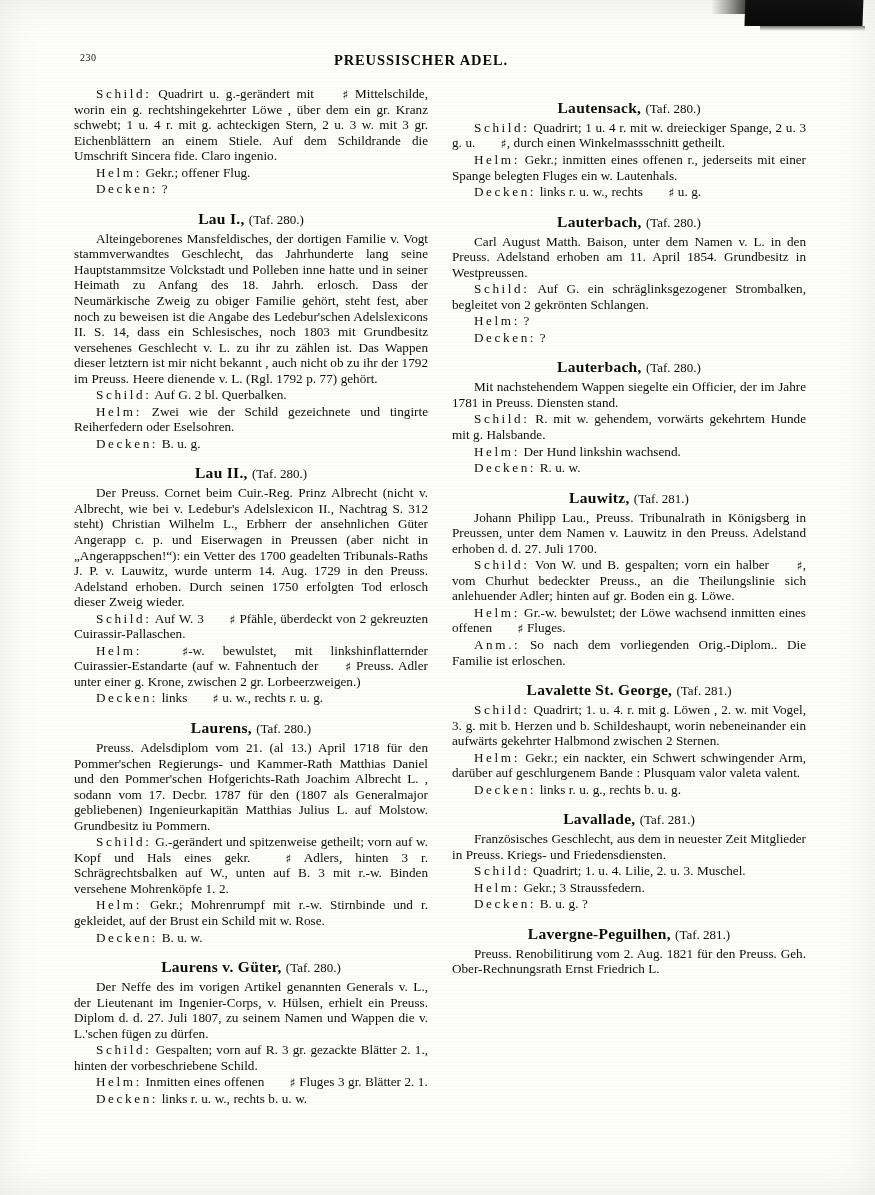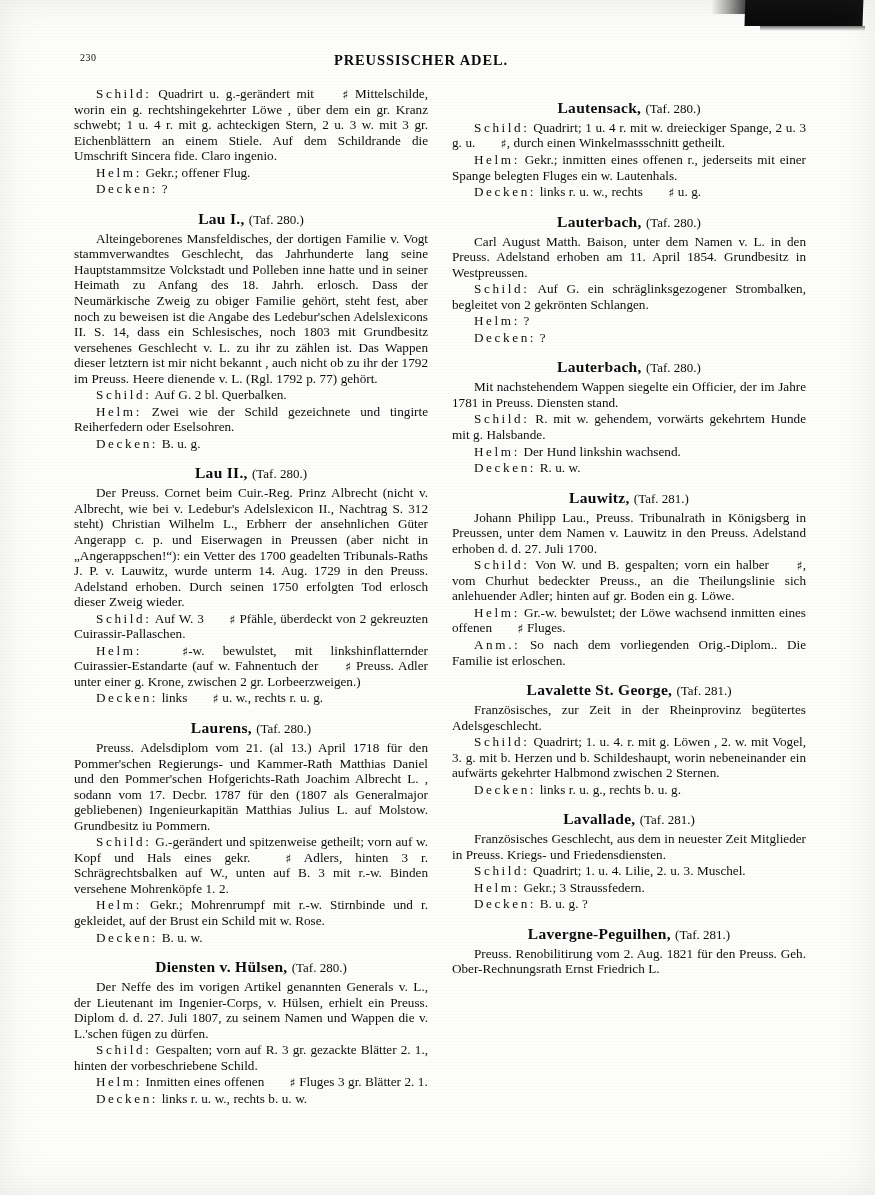--- a/index.html
+++ b/index.html
@@ -184,21 +184,21 @@
           <p class="para"><span class="lbl">Decken:</span><span> links <span class="hz">♯</span> u. w., rechts r. u. g.</span></p>
         </div>
         <div class="entry">
           <div class="entry-title"><span>Laurens,</span> <span class="taf">(Taf. 280.)</span></div>
           <p class="para"><span>Preuss. Adelsdiplom vom 21. (al 13.) April 1718 für den Pommer'schen Regierungs- und Kammer-Rath Matthias Daniel und den Pommer'schen Hofgerichts-Rath Joachim Albrecht L. , sodann vom 17. Decbr. 1787 für den (1807 als Generalmajor gebliebenen) Ingenieurkapitän Matthias Julius L. auf Molstow. Grundbesitz iu Pommern.</span></p>
           <p class="para"><span class="lbl">Schild:</span><span> G.-gerändert und spitzenweise getheilt; vorn auf w. Kopf und Hals eines gekr. <span class="hz">♯</span> Adlers, hinten 3 r. Schrägrechtsbalken auf W., unten auf B. 3 mit r.-w. Binden versehene Mohrenköpfe 1. 2.</span></p>
           <p class="para"><span class="lbl">Helm:</span><span> Gekr.; Mohrenrumpf mit r.-w. Stirnbinde und r. gekleidet, auf der Brust ein Schild mit w. Rose.</span></p>
           <p class="para"><span class="lbl">Decken:</span><span> B. u. w.</span></p>
         </div>
         <div class="entry">
-          <div class="entry-title"><span>Diensten v. Hülsen,</span> <span class="taf">(Taf. 280.)</span></div>
+          <div class="entry-title"><span>Laurens v. Güter,</span> <span class="taf">(Taf. 280.)</span></div>
           <p class="para"><span>Der Neffe des im vorigen Artikel genannten Generals v. L., der Lieutenant im Ingenier-Corps, v. Hülsen, erhielt ein Preuss. Diplom d. d. 27. Juli 1807, zu seinem Namen und Wappen die v. L.'schen fügen zu dürfen.</span></p>
           <p class="para"><span class="lbl">Schild:</span><span> Gespalten; vorn auf R. 3 gr. gezackte Blätter 2. 1., hinten der vorbeschriebene Schild.</span></p>
           <p class="para"><span class="lbl">Helm:</span><span> Inmitten eines offenen <span class="hz">♯</span> Fluges 3 gr. Blätter 2. 1.</span></p>
           <p class="para"><span class="lbl">Decken:</span><span> links r. u. w., rechts b. u. w.</span></p>
         </div>
       </div>
     <div class="col" id="col-right">
         <div class="entry">
           <div class="entry-title"><span>Lautensack,</span> <span class="taf">(Taf. 280.)</span></div>
           <p class="para"><span class="lbl">Schild:</span><span> Quadrirt; 1 u. 4 r. mit w. dreieckiger Spange, 2 u. 3 g. u. <span class="hz">♯</span>, durch einen Winkelmassschnitt getheilt.</span></p>
@@ -221,22 +221,22 @@
         </div>
         <div class="entry">
           <div class="entry-title"><span>Lauwitz,</span> <span class="taf">(Taf. 281.)</span></div>
           <p class="para"><span>Johann Philipp Lau., Preuss. Tribunalrath in Königsberg in Preussen, unter dem Namen v. Lauwitz in den Preuss. Adelstand erhoben d. d. 27. Juli 1700.</span></p>
           <p class="para"><span class="lbl">Schild:</span><span> Von W. und B. gespalten; vorn ein halber <span class="hz">♯</span>, vom Churhut bedeckter Preuss., an die Theilungslinie sich anlehuender Adler; hinten auf gr. Boden ein g. Löwe.</span></p>
           <p class="para"><span class="lbl">Helm:</span><span> Gr.-w. bewulstet; der Löwe wachsend inmitten eines offenen <span class="hz">♯</span> Fluges.</span></p>
           <p class="para"><span class="lbl">Anm.:</span><span> So nach dem vorliegenden Orig.-Diplom.. Die Familie ist erloschen.</span></p>
         </div>
         <div class="entry">
           <div class="entry-title"><span>Lavalette St. George,</span> <span class="taf">(Taf. 281.)</span></div>
-          <p class="para"><span>Französisches, zur Zeit in der Rheinprovinz begütertes Adelsgeschlecht.</span></p>
           <p class="para"><span class="lbl">Schild:</span><span> Quadrirt; 1. u. 4. r. mit g. Löwen , 2. w. mit Vogel, 3. g. mit b. Herzen und b. Schildeshaupt, worin nebeneinander ein aufwärts gekehrter Halbmond zwischen 2 Sternen.</span></p>
+          <p class="para"><span class="lbl">Helm:</span><span> Gekr.; ein nackter, ein Schwert schwingender Arm, darüber auf geschlurgenem Bande : Plusquam valor valeta valent.</span></p>
           <p class="para"><span class="lbl">Decken:</span><span> links r. u. g., rechts b. u. g.</span></p>
         </div>
         <div class="entry">
           <div class="entry-title"><span>Lavallade,</span> <span class="taf">(Taf. 281.)</span></div>
           <p class="para"><span>Französisches Geschlecht, aus dem in neuester Zeit Mitglieder in Preuss. Kriegs- und Friedensdiensten.</span></p>
           <p class="para"><span class="lbl">Schild:</span><span> Quadrirt; 1. u. 4. Lilie, 2. u. 3. Muschel.</span></p>
           <p class="para"><span class="lbl">Helm:</span><span> Gekr.; 3 Straussfedern.</span></p>
           <p class="para"><span class="lbl">Decken:</span><span> B. u. g. ?</span></p>
         </div>
         <div class="entry">

